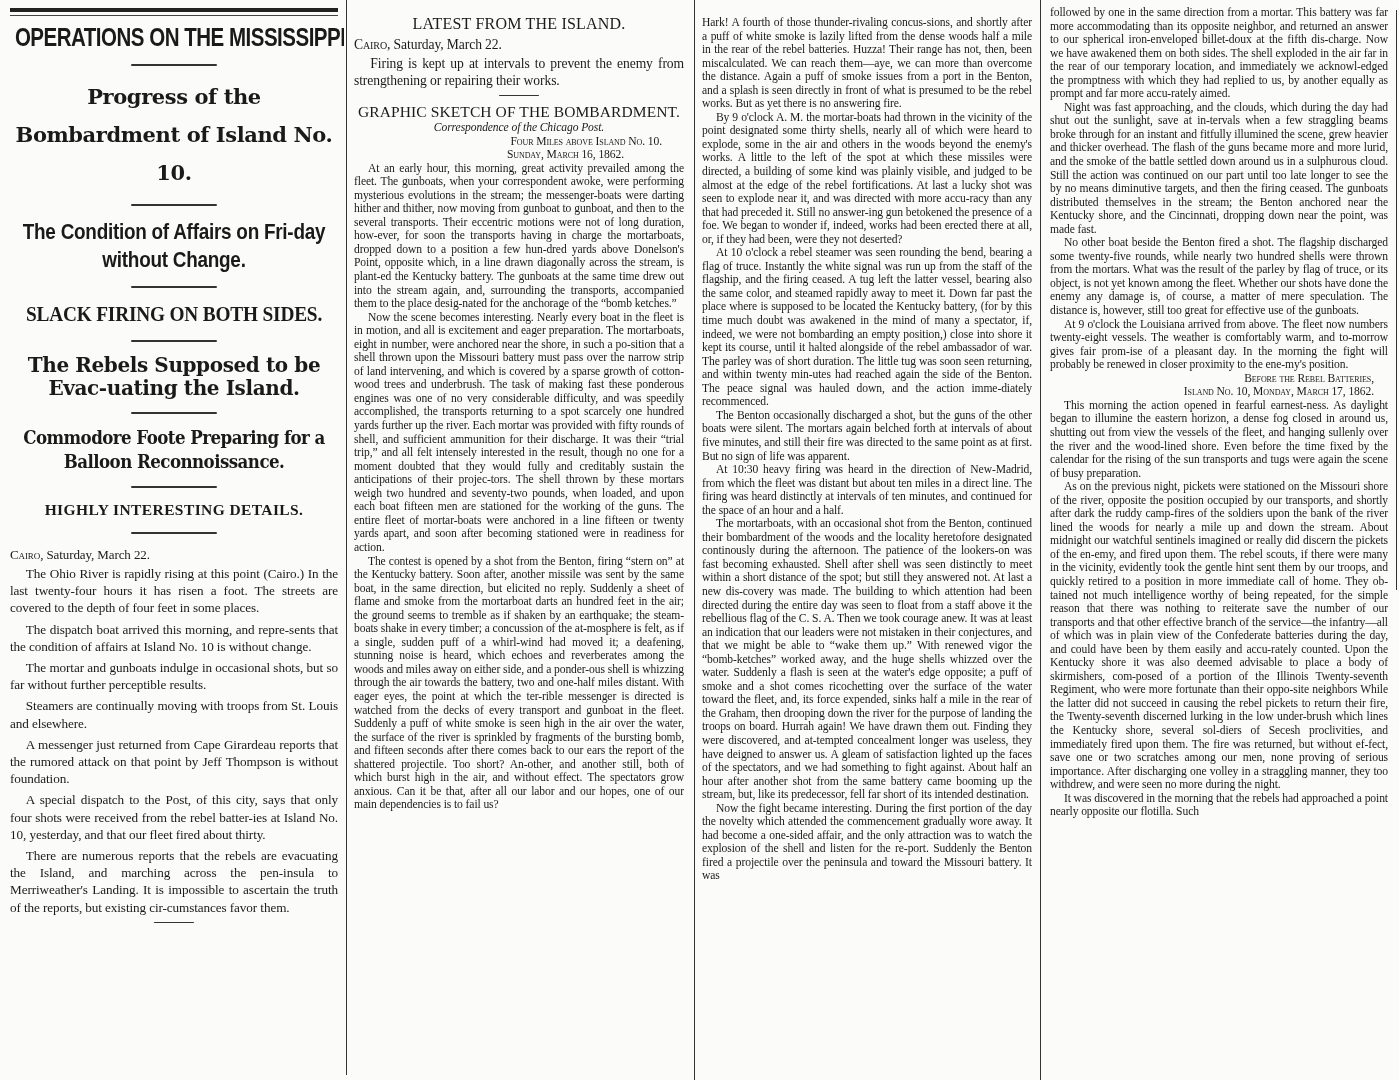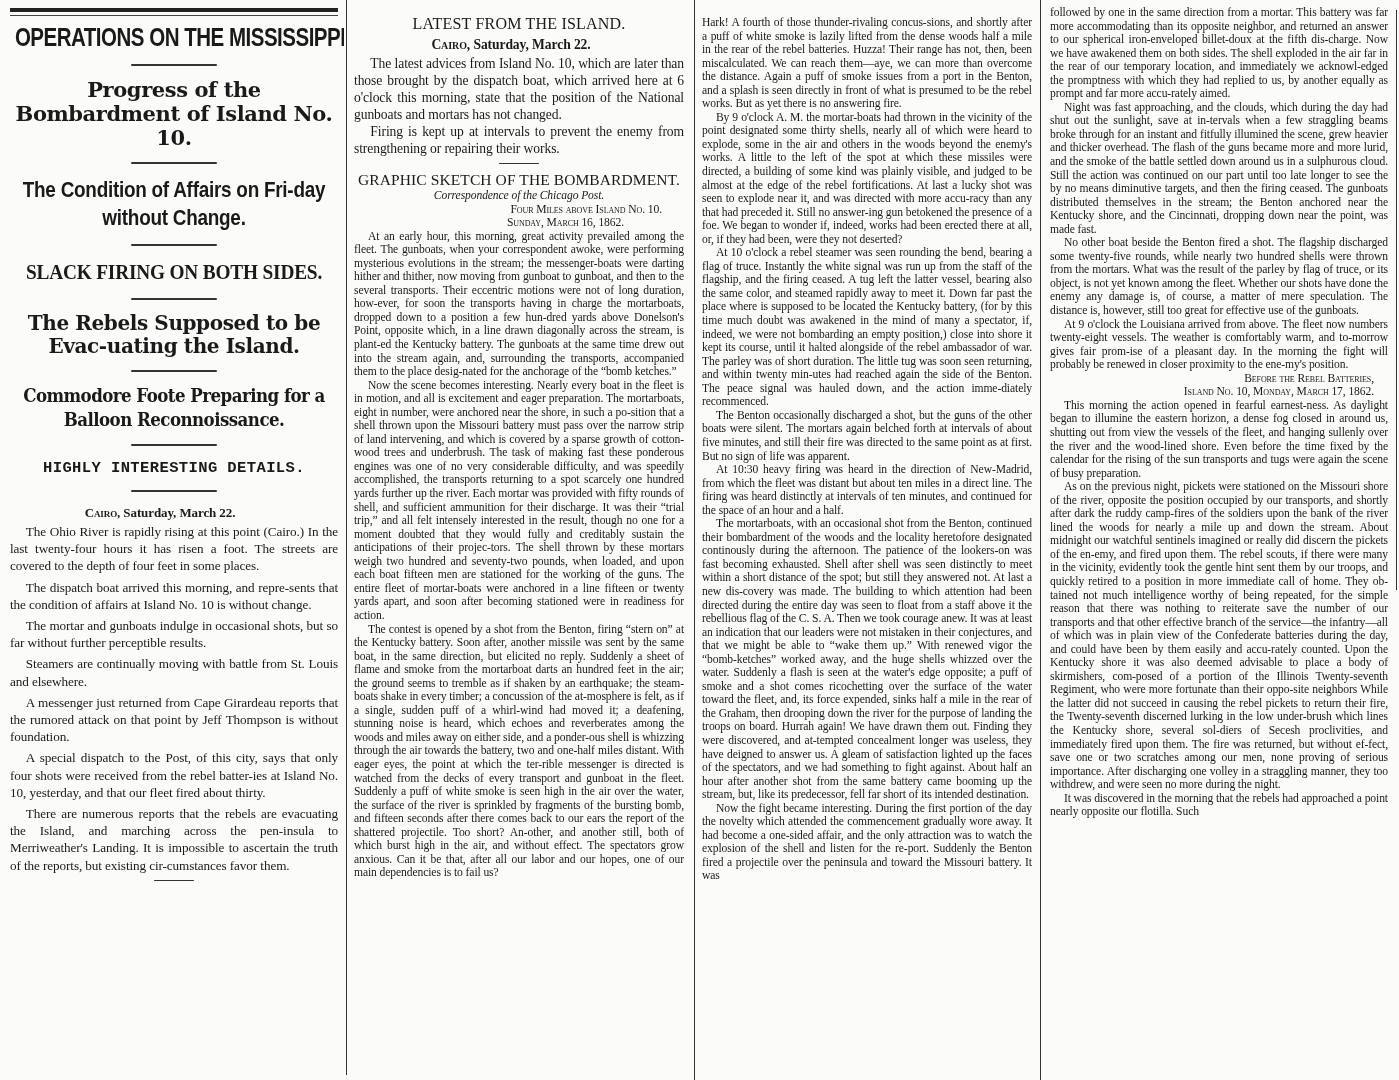--- a/index.html
+++ b/index.html
@@ -21,29 +21,29 @@
   .vrule { position: absolute; top: 0; width: 1px; background: #333; }
   .vr1 { left: 346px; height: 1075px; }
   .vr2 { left: 694px; height: 1080px; }
   .vr3 { left: 1040px; height: 1080px; }
   .vr4 { left: 1396px; height: 580px; top: 10px; }
 
   .topbar { height: 4px; background: #222; margin: 8px 0 3px 0; }
   .topbar2 { height: 1px; background: #444; margin-bottom: 6px; }
   .hl { text-align: center; font-weight: bold; margin: 0; }
   .hl1 { font-family: "Liberation Sans", "DejaVu Sans", sans-serif; font-size: 25px; line-height: 30px; letter-spacing: -0.6px; transform: scaleX(0.82); transform-origin: center; white-space: nowrap; margin: 4px -30px 0; }
-  .hl2 { font-family: "DejaVu Serif", serif; font-size: 21px; line-height: 24px; letter-spacing: -0.4px; margin-top: 12px; }
+  .hl2 { font-family: "DejaVu Serif", serif; font-size: 21px; line-height: 38px; letter-spacing: -0.4px; margin-top: 12px; }
   .hl3 { font-family: "Liberation Sans", "DejaVu Sans", sans-serif; font-size: 22px; line-height: 28px; letter-spacing: -0.3px; transform: scaleX(0.86); margin: 0 -18px; }
   .hl4 { font-family: "Liberation Serif", serif; font-size: 21px; line-height: 28px; letter-spacing: -0.2px; transform: scaleX(0.92); margin: 0 -10px; }
   .hl5 { font-family: "DejaVu Serif", serif; font-size: 20px; line-height: 23px; letter-spacing: -0.4px; }
   .hl6 { font-family: "DejaVu Serif", serif; font-size: 18.5px; line-height: 24px; letter-spacing: -0.6px; transform: scaleX(0.9); margin: 0 -12px; }
-  .hl7 { font-family: Liberation Mono, monospace; font-size: 15.5px; line-height: 20px; letter-spacing: 0.4px; }
+  .hl7 { font-family: Liberation Serif, serif; font-size: 15.5px; line-height: 20px; letter-spacing: 0.4px; }
   .rule { width: 86px; height: 2px; background: #333; margin: 12px auto 12px; border-radius: 1px; }
   .rule.short { width: 40px; margin: 6px auto 6px; height: 1px; }
-  .dateline { text-align: center; padding-right: 28px; margin: 2px 0 2px; font-weight: bold; }
+  .dateline { text-align: left; padding-right: 28px; margin: 2px 0 2px; }
   .dateline .sc { font-variant: small-caps; }
   .col1 .p { font-size: 13.2px; line-height: 17.2px; }
   .p { text-indent: 1.2em; margin: 0; }
   #col1 .p { margin-bottom: 4px; }
   .sectitle { text-align: center; font-size: 16px; line-height: 20px; letter-spacing: 0.2px; margin: 0 0 2px; }
   .sectitle2 { text-align: center; font-size: 15.5px; line-height: 19px; letter-spacing: 0.1px; margin: 0; }
   .corr { text-align: center; font-style: italic; margin: 0; }
   .loc { text-align: right; padding-right: 22px; margin: 0; font-variant: small-caps; }
   #col2 .big { font-size: 13.6px; line-height: 17px; }
 </style>
@@ -71,32 +71,31 @@
     <div class="rule"></div>
     <h2 class="hl hl6">Commodore Foote Preparing for a Balloon Reconnoissance.</h2>
     <div class="rule"></div>
     <h2 class="hl hl7">HIGHLY INTERESTING DETAILS.</h2>
     <div class="rule"></div>
     <p class="dateline" style="font-size:13px;line-height:17px"><span class="sc">Cairo</span><span>, Saturday, March 22.</span></p>
     <div class="col1">
       <p class="p">The Ohio River is rapidly rising at this point (Cairo.) In the last twenty-four hours it has risen a foot. The streets are covered to the depth of four feet in some places.</p>
       <p class="p">The dispatch boat arrived this morning, and repre-sents that the condition of affairs at Island No. 10 is without change.</p>
       <p class="p">The mortar and gunboats indulge in occasional shots, but so far without further perceptible results.</p>
-      <p class="p">Steamers are continually moving with battle from St. Louis and elsewhere.</p>
+      <p class="p">Steamers are continually moving with troops from St. Louis and elsewhere.</p>
       <p class="p">A messenger just returned from Cape Girardeau reports that the rumored attack on that point by Jeff Thompson is without foundation.</p>
       <p class="p">A special dispatch to the Post, of this city, says that only four shots were received from the rebel batter-ies at Island No. 10, yesterday, and that our fleet fired about thirty.</p>
       <p class="p">There are numerous reports that the rebels are evacuating the Island, and marching across the pen-insula to Merriweather's Landing. It is impossible to ascertain the truth of the reports, but existing cir-cumstances favor them.</p>
     </div>
     <div class="rule short"></div>
   </div>
 
   <div class="col" id="col2">
     <p class="sectitle">LATEST FROM THE ISLAND.</p>
     <p class="dateline big" style="padding-right:16px"><span class="sc">Cairo</span><span>, Saturday, March 22.</span></p>
-    <p class="p big">The latest advices from Island No. 10, which are later than those brought by the dispatch boat, which arrived here at 6 o'clock this morning, state that the position of the National gunboats and mortars has not changed.</p>
     <p class="p big">Firing is kept up at intervals to prevent the enemy from strengthening or repairing their works.</p>
     <div class="rule short"></div>
     <p class="sectitle2">GRAPHIC SKETCH OF THE BOMBARDMENT.</p>
     <p class="corr">Correspondence of the Chicago Post.</p>
     <p class="loc">Four Miles above Island No. 10.</p>
     <p class="loc" style="padding-right:60px">Sunday, March 16, 1862.</p>
     <p class="p">At an early hour, this morning, great activity prevailed among the fleet. The gunboats, when your correspondent awoke, were performing mysterious evolutions in the stream; the messenger-boats were darting hither and thither, now moving from gunboat to gunboat, and then to the several transports. Their eccentric motions were not of long duration, how-ever, for soon the transports having in charge the mortarboats, dropped down to a position a few hun-dred yards above Donelson's Point, opposite which, in a line drawn diagonally across the stream, is plant-ed the Kentucky battery. The gunboats at the same time drew out into the stream again, and, surrounding the transports, accompanied them to the place desig-nated for the anchorage of the “bomb ketches.”</p>
     <p class="p">Now the scene becomes interesting. Nearly every boat in the fleet is in motion, and all is excitement and eager preparation. The mortarboats, eight in number, were anchored near the shore, in such a po-sition that a shell thrown upon the Missouri battery must pass over the narrow strip of land intervening, and which is covered by a sparse growth of cotton-wood trees and underbrush. The task of making fast these ponderous engines was one of no very considerable difficulty, and was speedily accomplished, the transports returning to a spot scarcely one hundred yards further up the river. Each mortar was provided with fifty rounds of shell, and sufficient ammunition for their discharge. It was their “trial trip,” and all felt intensely interested in the result, though no one for a moment doubted that they would fully and creditably sustain the anticipations of their projec-tors. The shell thrown by these mortars weigh two hundred and seventy-two pounds, when loaded, and upon each boat fifteen men are stationed for the working of the guns. The entire fleet of mortar-boats were anchored in a line fifteen or twenty yards apart, and soon after becoming stationed were in readiness for action.</p>
     <p class="p">The contest is opened by a shot from the Benton, firing “stern on” at the Kentucky battery. Soon after, another missile was sent by the same boat, in the same direction, but elicited no reply. Suddenly a sheet of flame and smoke from the mortarboat darts an hundred feet in the air; the ground seems to tremble as if shaken by an earthquake; the steam-boats shake in every timber; a concussion of the at-mosphere is felt, as if a single, sudden puff of a whirl-wind had moved it; a deafening, stunning noise is heard, which echoes and reverberates among the woods and miles away on either side, and a ponder-ous shell is whizzing through the air towards the battery, two and one-half miles distant. With eager eyes, the point at which the ter-rible messenger is directed is watched from the decks of every transport and gunboat in the fleet. Suddenly a puff of white smoke is seen high in the air over the water, the surface of the river is sprinkled by fragments of the bursting bomb, and fifteen seconds after there comes back to our ears the report of the shattered projectile. Too short? An-other, and another still, both of which burst high in the air, and without effect. The spectators grow anxious. Can it be that, after all our labor and our hopes, one of our main dependencies is to fail us?</p>
   </div>

